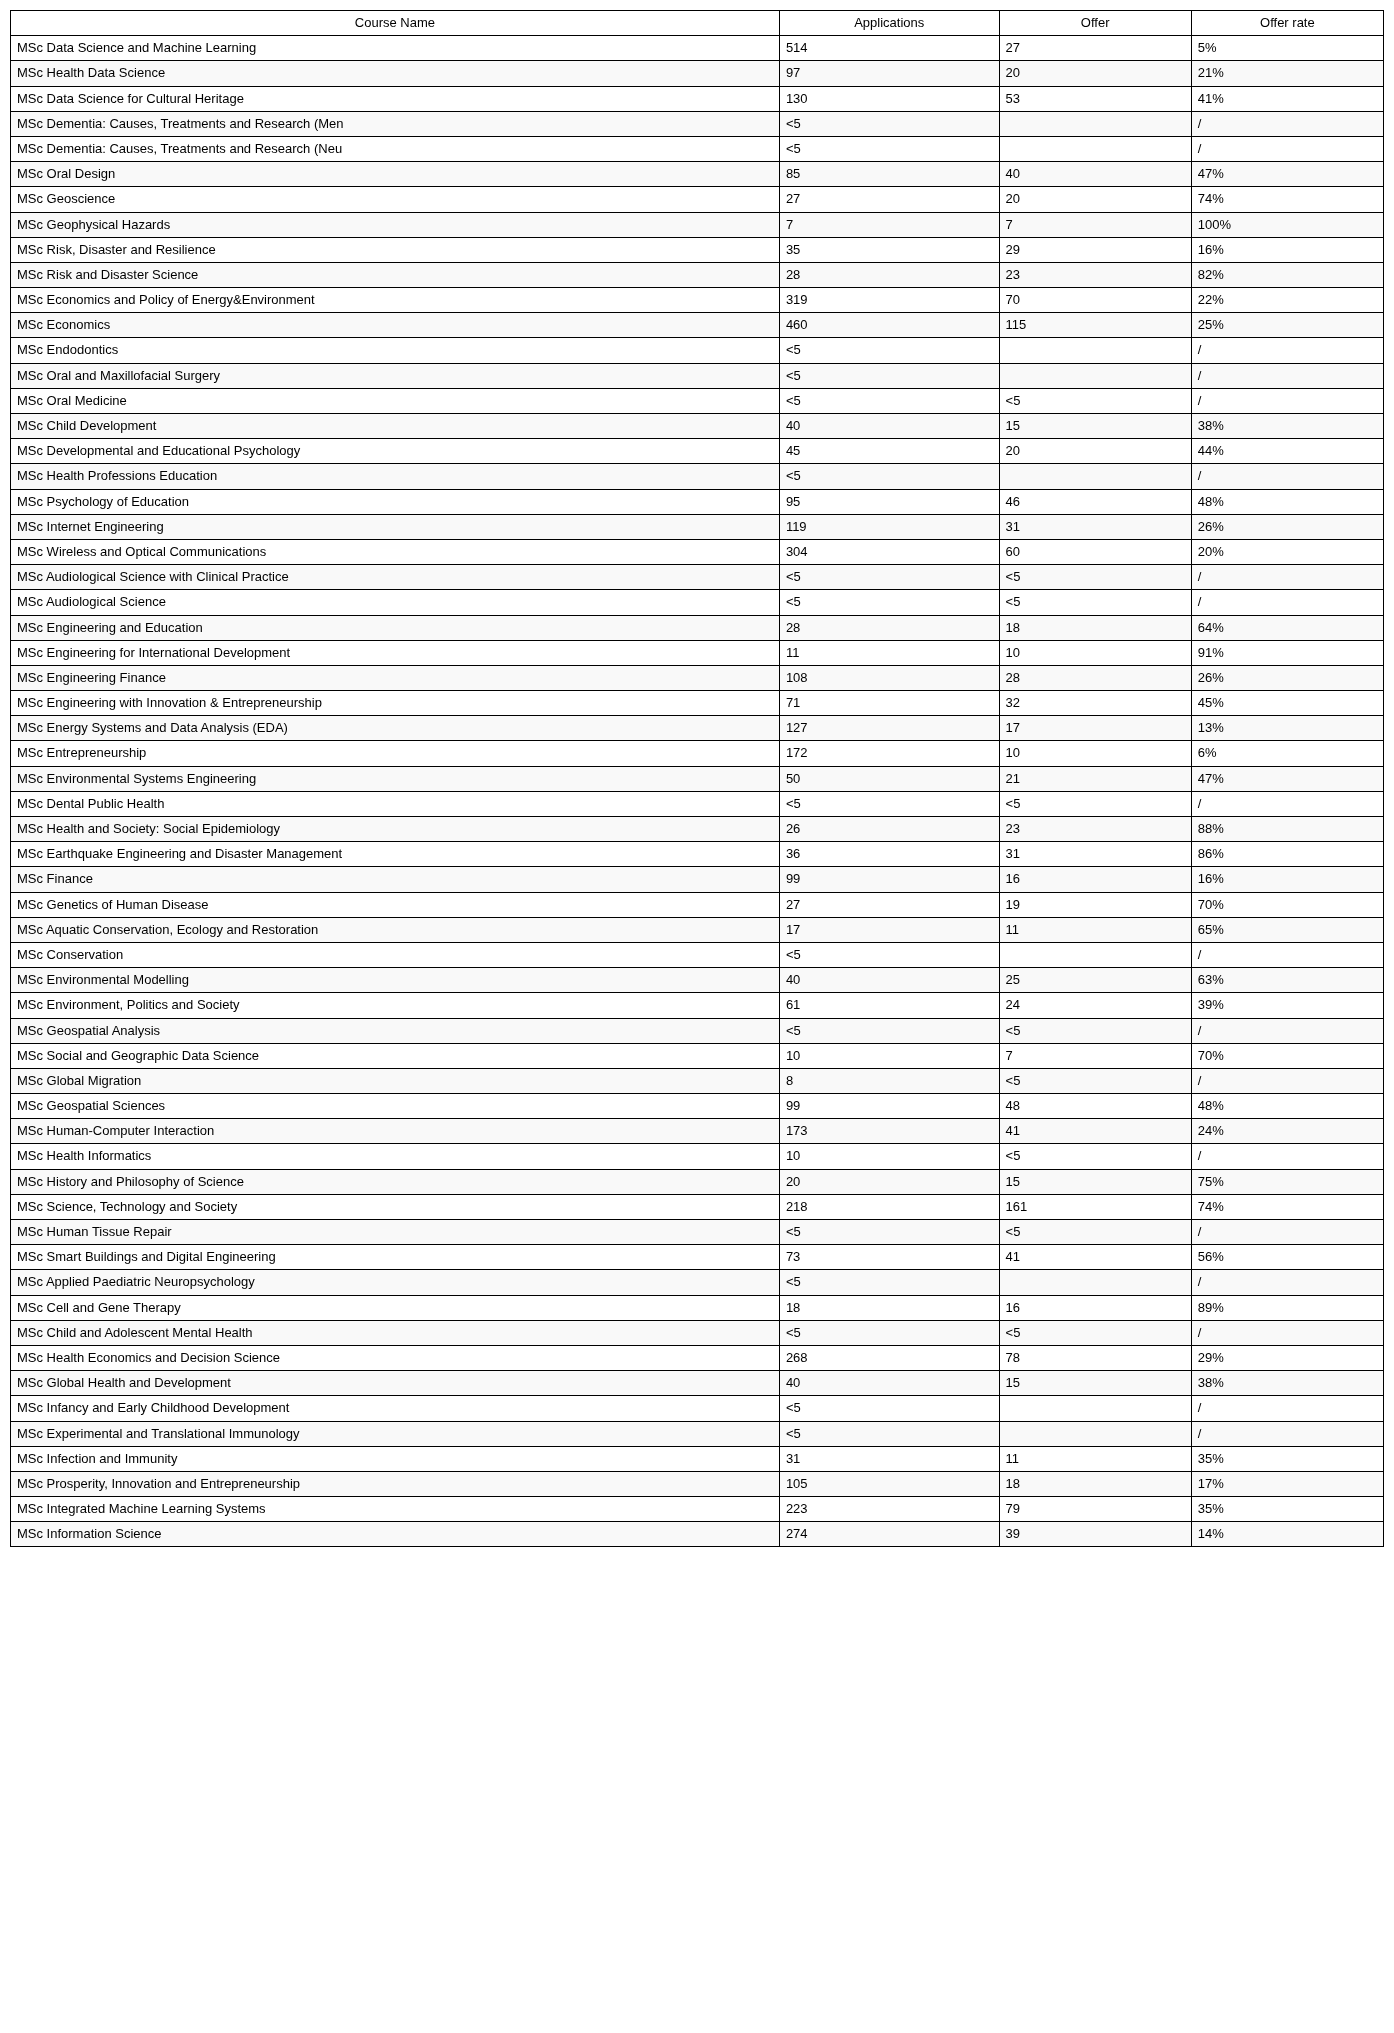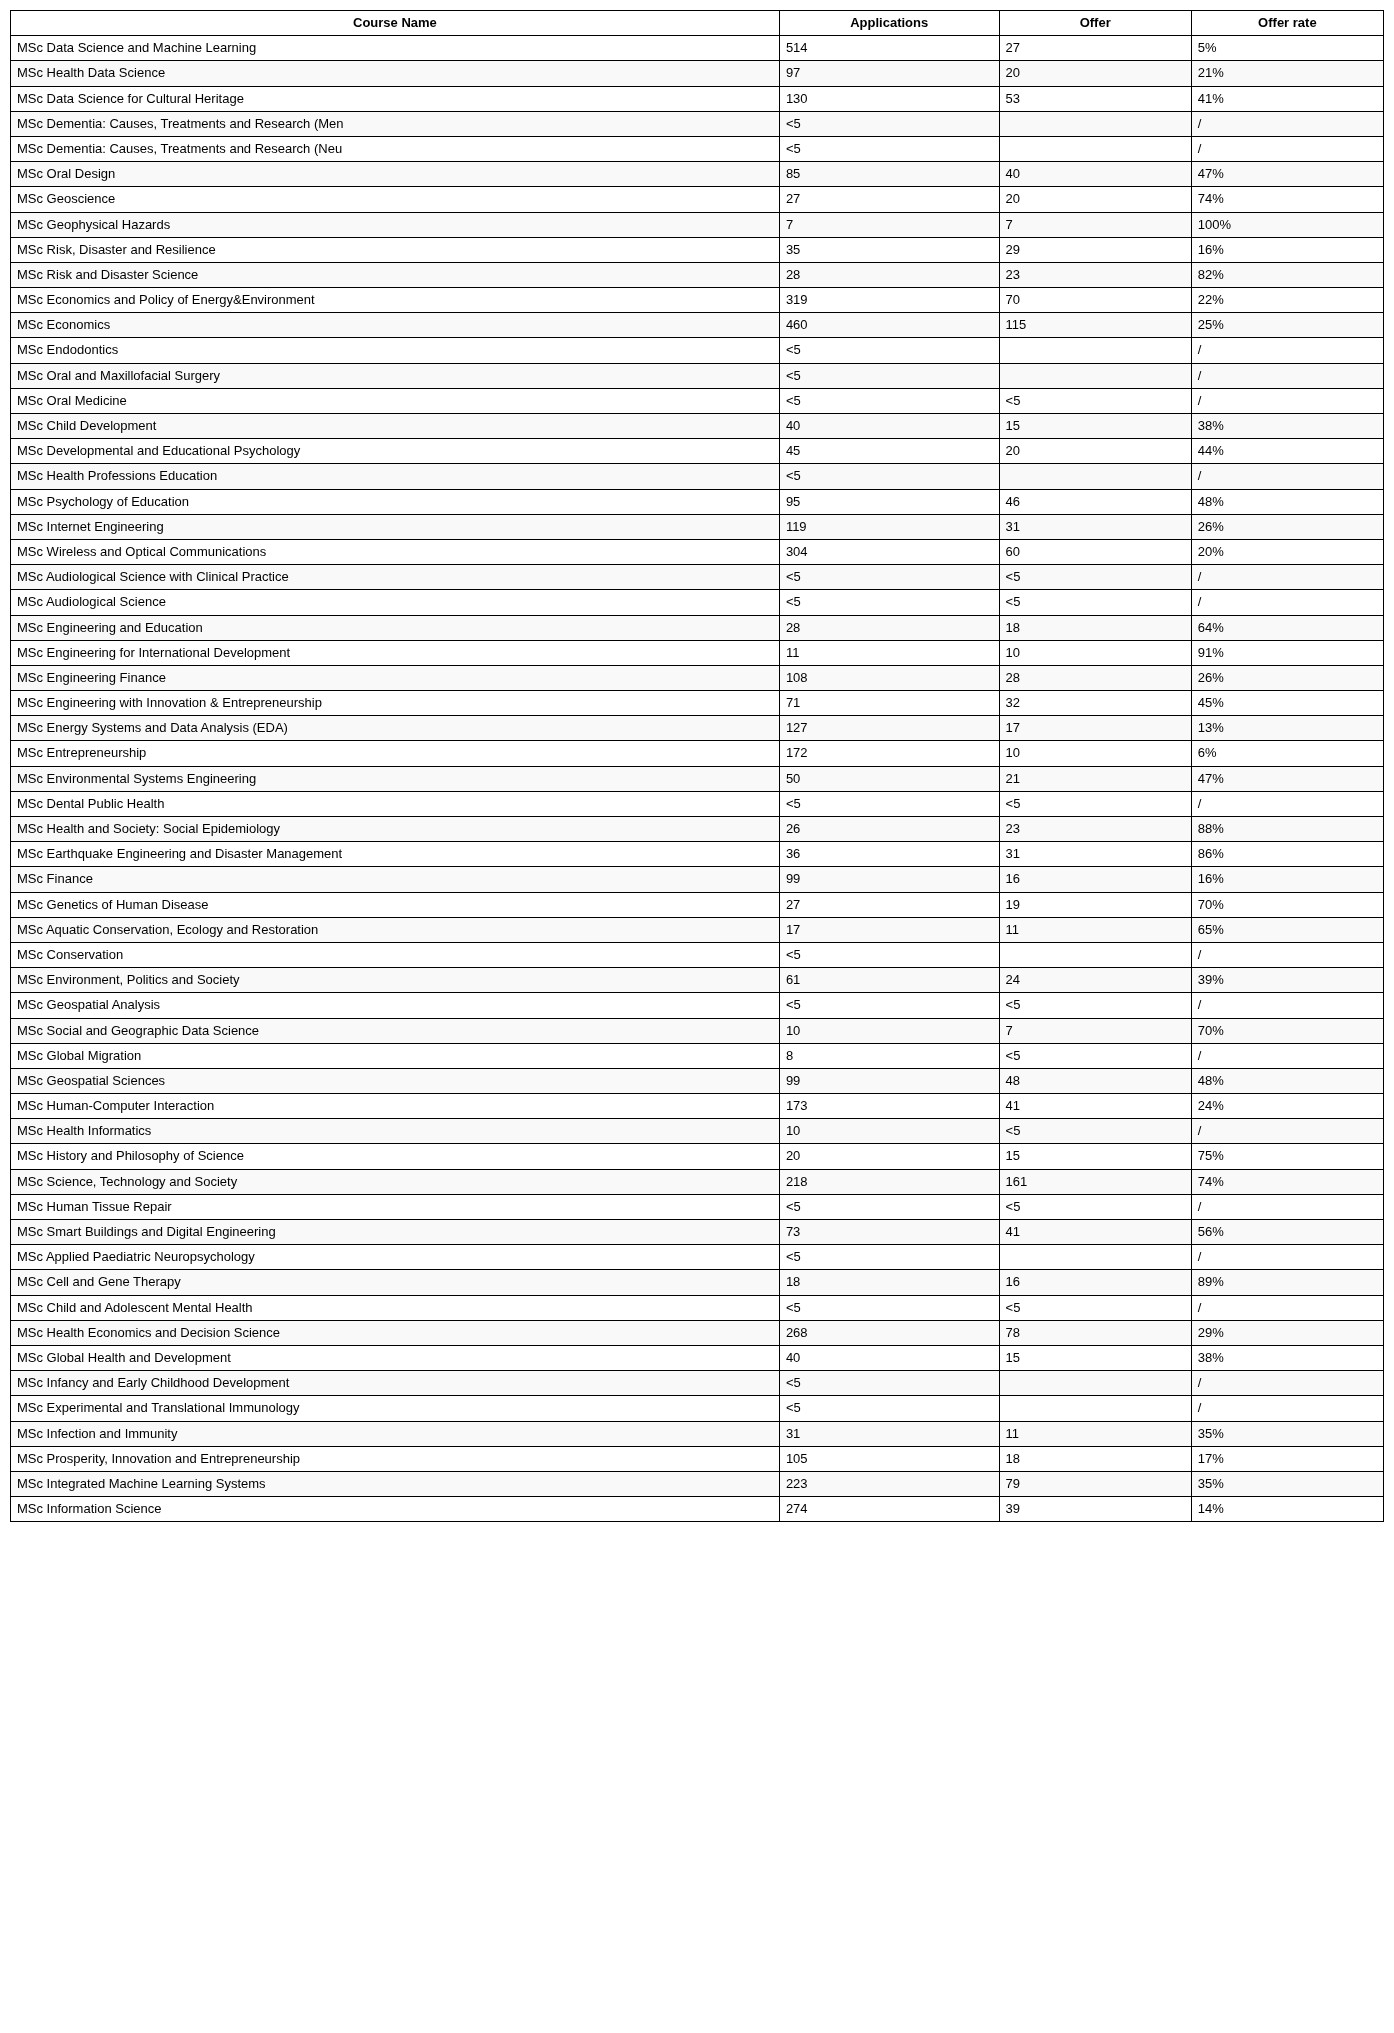--- a/index.html
+++ b/index.html
@@ -18,21 +18,21 @@
       border-collapse: collapse;
       border: 1.5px solid #000;
     }
     th, td {
       border: 1px solid #000;
       padding: 3px 6px;
       vertical-align: middle;
       line-height: 1.4;
     }
     th {
-      font-weight: bold;
+      font-weight: normal;
       background: #fff;
     }
     tr:nth-child(even) td {
       background: #f9f9f9;
     }
     tr:nth-child(odd) td {
       background: #fff;
     }
     .col-course { width: 56%; }
     .col-applications { width: 16%; }
@@ -269,20 +269,26 @@
           <td>11</td>
           <td>65%</td>
         </tr>
         <tr>
           <td>MSc Conservation</td>
           <td>&lt;5</td>
           <td></td>
           <td>/</td>
         </tr>
         <tr>
+          <td>MSc Environmental Modelling</td>
+          <td>40</td>
+          <td>25</td>
+          <td>63%</td>
+        </tr>
+        <tr>
           <td>MSc Environment, Politics and Society</td>
           <td>61</td>
           <td>24</td>
           <td>39%</td>
         </tr>
         <tr>
           <td>MSc Geospatial Analysis</td>
           <td>&lt;5</td>
           <td>&lt;5</td>
           <td>/</td>

